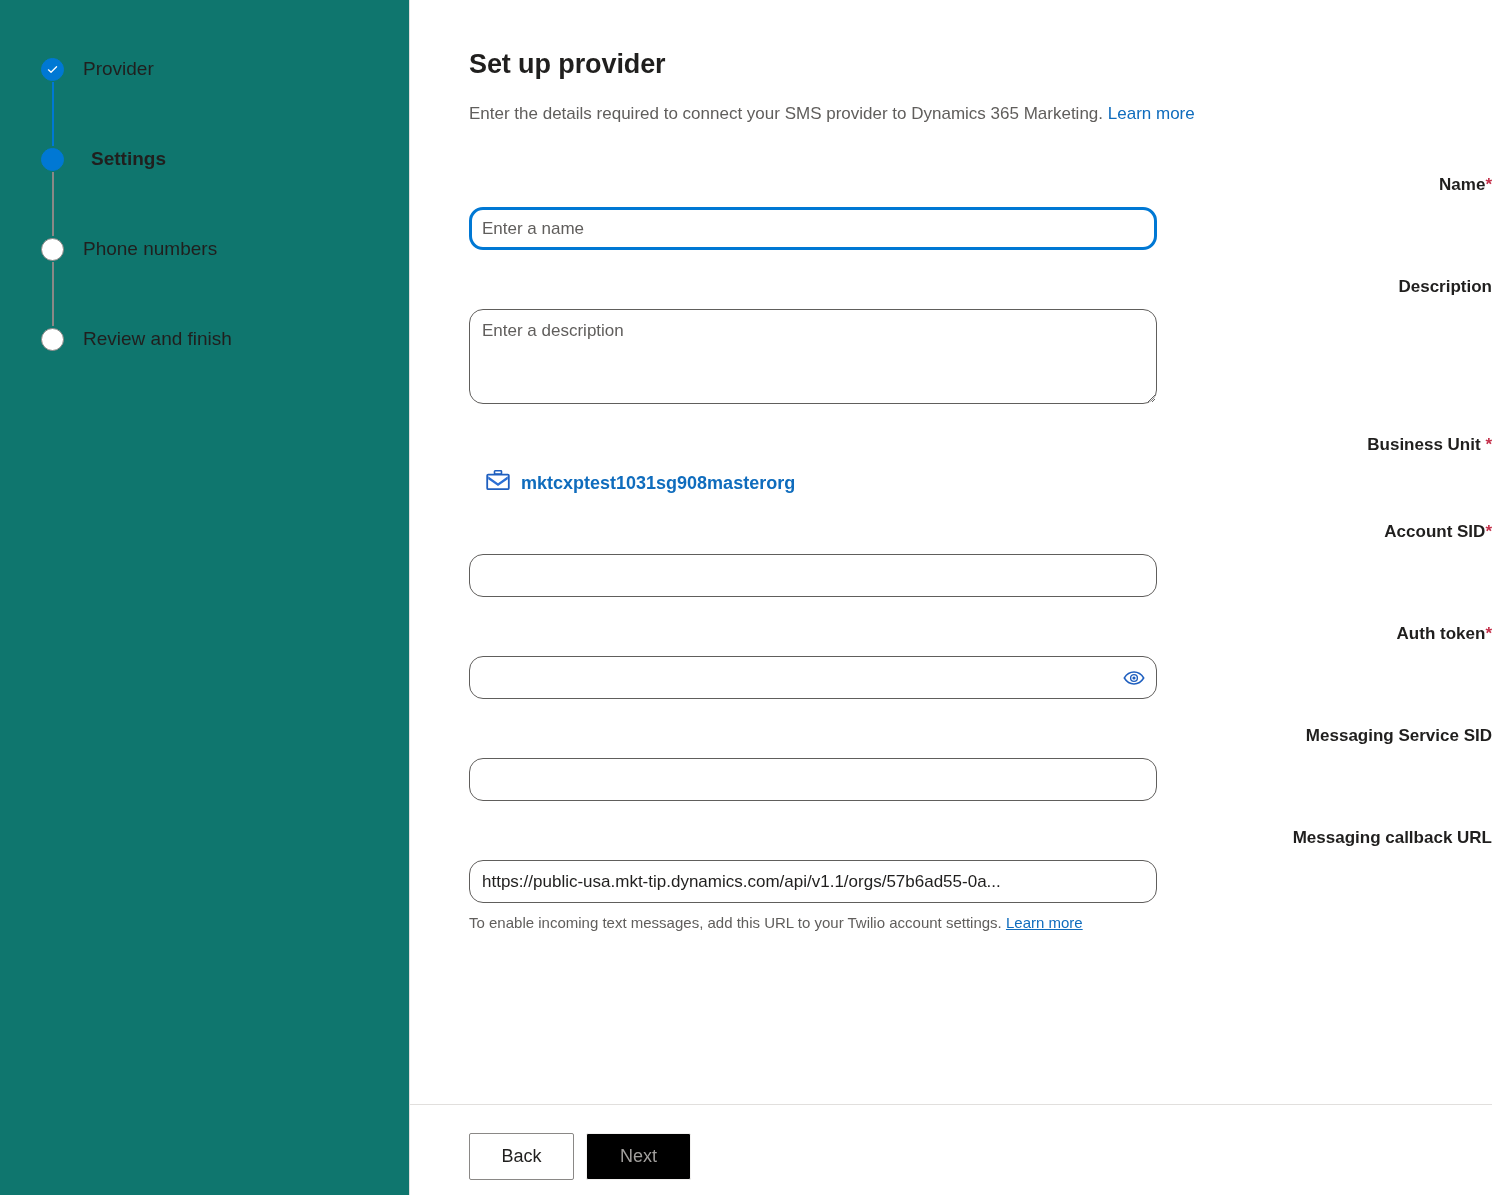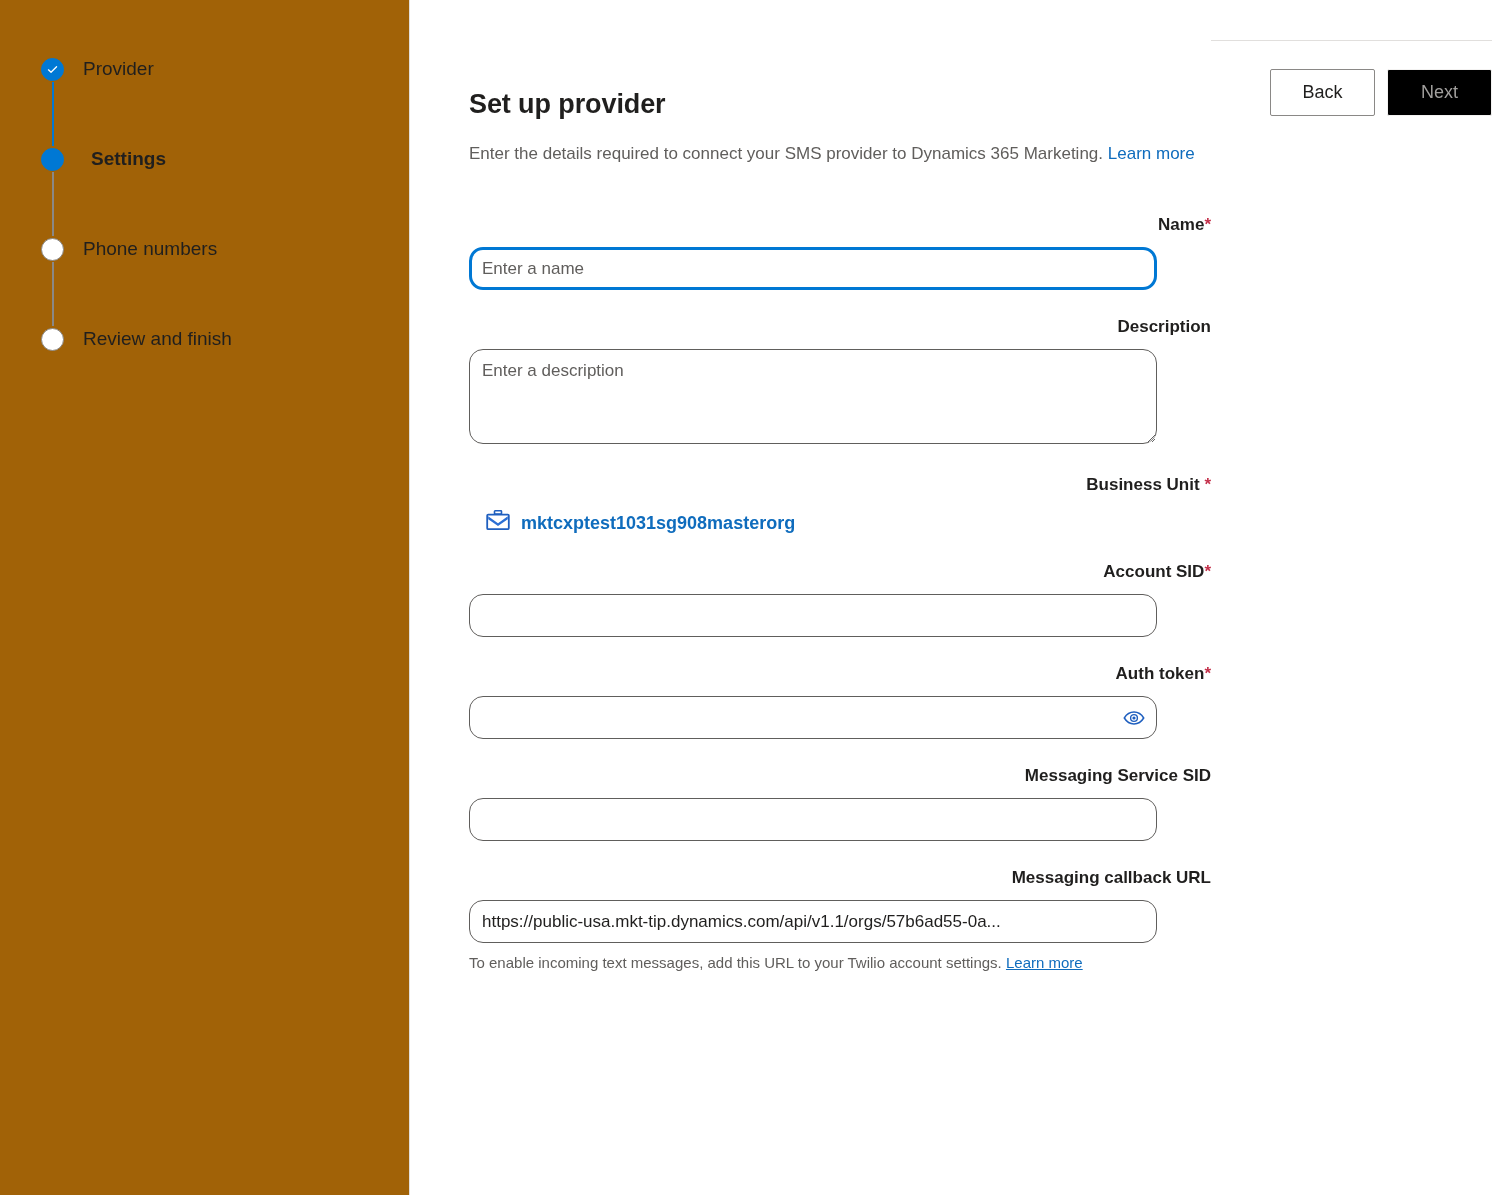--- a/index.html
+++ b/index.html
@@ -24,21 +24,21 @@
     flex-direction: row;
   }
 
   
   #wizard {
     width: 410px;
     min-width: 410px;
     box-sizing: border-box;
     border-right: 1px solid #e1dfdd;
     padding: 56px 0 0 0;
-    background: #a16207;
+    background: #0f766e;
     position: relative;
   }
   .step {
     display: flex;
     align-items: center;
     gap: 19px;
     padding-left: 41px;
     height: 26px;
     position: relative;
     cursor: pointer;
@@ -85,24 +85,23 @@
     height: 64px;
     margin-left: 52px;
   }
   .connector.filled { background: #0078d4; }
   .connector.empty  { background: #8a8886; }
 
   
   #content {
     flex: 1 1 auto;
     display: flex;
-    flex-direction: row;
+    flex-direction: column;
     min-width: 0;
     background: #ffffff;
-    margin-top: 40px;
   }
   #scroll-area {
     flex: 1 1 auto;
     padding: 47px 0 0 59px;
     box-sizing: border-box;
     overflow: hidden;
   }
   #page-title {
     font-size: 27px;
     line-height: 34px;

